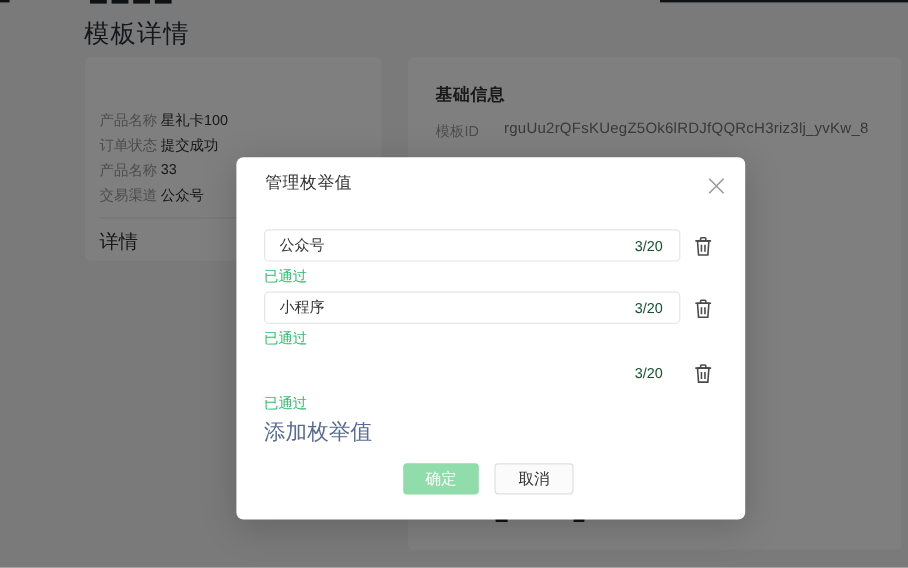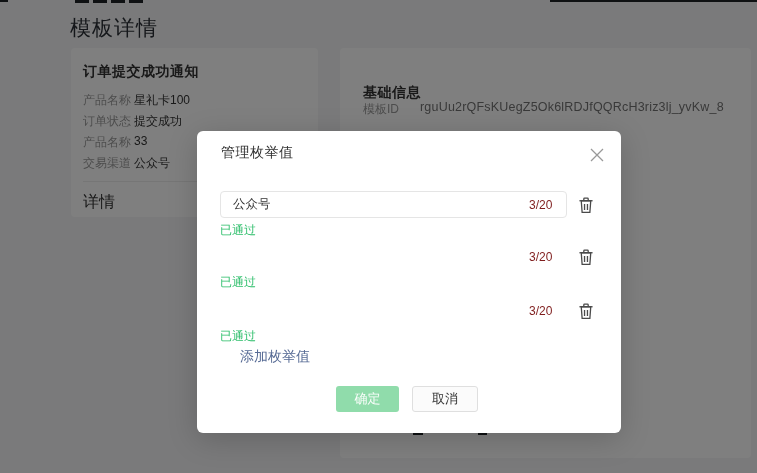--- a/index.html
+++ b/index.html
@@ -35,57 +35,56 @@
     left:197px;top:131px;width:424px;height:302px;background:#fff;
     border-radius:6px;z-index:20;box-shadow:0 6px 30px rgba(0,0,0,.18);
   }
   .modal-title{left:24px;top:13px;font-size:14px;color:#333;font-weight:400;letter-spacing:.5px;}
   .close-btn{right:14px;top:14px;width:20px;height:20px;cursor:pointer;display:flex;align-items:center;justify-content:center;}
   .enum-input{
     left:23px;width:347px;height:27px;border:1px solid #e5e5e5;border-radius:4px;
     background:#fff;box-sizing:border-box;padding:0 42px 0 12px;
     font-size:12.5px;color:#333;font-family:inherit;outline:none;
   }
-  .counter{font-size:12px;color:#7f1d1d;}
+  .counter{font-size:12px;color:#14532d;}
   .trash-btn{left:380px;width:18px;height:19px;cursor:pointer;}
   .status{font-size:12px;color:var(--status_green,#2cbe6a);}
-  .add-link{left:23px;font-size:14px;color:var(--link_blue,#576b95);cursor:pointer;margin-left:20px;}
+  .add-link{left:23px;font-size:18px;color:var(--link_blue,#576b95);cursor:pointer;}
   .btn{height:26px;border-radius:3px;font-size:13px;box-sizing:border-box;
        display:flex;align-items:center;justify-content:center;cursor:pointer;font-family:inherit;}
   #confirm-btn{left:139px;top:255px;width:63px;background:var(--confirm_disabled,#90dcab);color:rgba(255,255,255,.95);border:none;}
   #cancel-btn{left:215px;top:255px;width:66px;background:#fbfbfb;border:1px solid #dfdfdf;color:#333;}
 </style>
 </head>
 <body>
 
 <div class="abs frag" style="left:0;top:0;width:8px;height:2px;"></div>
 <div class="abs frag" style="left:75px;top:0;width:14px;height:3px;"></div>
 <div class="abs frag" style="left:93px;top:0;width:14px;height:3px;"></div>
 <div class="abs frag" style="left:111px;top:0;width:14px;height:3px;"></div>
 <div class="abs frag" style="left:129px;top:0;width:14px;height:3px;"></div>
 <div class="abs frag" style="left:550px;top:0;width:207px;height:2px;"></div>
 
 <h1 class="abs page-title" style="margin:0">模板详情</h1>
 
 <div id="left-card" class="abs card">
-  <div class="abs card-title" style="left:12px;top:15px;">订单提交成功通知</div>
   <div class="abs kv-label" style="left:12px;top:44px;">产品名称</div>
   <div class="abs kv-value" style="left:63px;top:44px;">星礼卡100</div>
   <div class="abs kv-label" style="left:12px;top:65px;">订单状态</div>
   <div class="abs kv-value" style="left:63px;top:65px;">提交成功</div>
   <div class="abs kv-label" style="left:12px;top:86px;">产品名称</div>
   <div class="abs kv-value" style="left:63px;top:86px;">33</div>
   <div class="abs kv-label" style="left:12px;top:107px;">交易渠道</div>
   <div class="abs kv-value" style="left:63px;top:107px;">公众号</div>
   <div class="abs divider" style="left:12px;right:12px;top:133px;"></div>
   <div class="abs detail-link" style="left:12px;top:144px;">详情</div>
 </div>
 
 <div id="right-card" class="abs card">
-  <div class="abs card-title" style="left:23px;top:36px;font-family:Liberation Mono, monospace;">基础信息</div>
+  <div class="abs card-title" style="left:23px;top:22px;font-family:Liberation Mono, monospace;">基础信息</div>
   <div class="abs kv-label" style="left:23px;top:53px;">模板ID</div>
   <div class="abs mono-id" style="left:80px;top:52px;">rguUu2rQFsKUegZ5Ok6lRDJfQQRcH3riz3lj_yvKw_8</div>
 
   <div class="abs frag" style="left:73px;top:384px;width:10px;height:3px;"></div>
   <div class="abs frag" style="left:138px;top:384px;width:9px;height:3px;"></div>
 </div>
 
 <div id="overlay" class="abs"></div>
 
 <div id="modal" class="abs">
@@ -101,20 +100,21 @@
   <div class="abs trash-btn" style="top:65px;">
     <svg width="18" height="19" viewBox="0 0 24 26" fill="none" stroke="#4a4a4a" stroke-width="1.8">
       <path d="M3 6.5h18"></path>
         <path d="M9 6.5V4a1 1 0 0 1 1-1h4a1 1 0 0 1 1 1v2.5"></path>
       <path d="M5.5 6.5l1.2 16h10.6l1.2-16z"></path>
         <path d="M10 11v8M14 11v8"></path>
     </svg>
   </div>
   <div class="abs status" style="left:23px;top:91px;">已通过</div>
 
+  <input class="abs enum-input" style="top: 112px;" value="小程序">
   <span class="abs counter" style="left:332px;top:119px;">3/20</span>
   <div class="abs trash-btn" style="top:117px;">
     <svg width="18" height="19" viewBox="0 0 24 26" fill="none" stroke="#4a4a4a" stroke-width="1.8">
       <path d="M3 6.5h18"></path>
         <path d="M9 6.5V4a1 1 0 0 1 1-1h4a1 1 0 0 1 1 1v2.5"></path>
       <path d="M5.5 6.5l1.2 16h10.6l1.2-16z"></path>
         <path d="M10 11v8M14 11v8"></path>
     </svg>
   </div>
   <div class="abs status" style="left:23px;top:143px;">已通过</div>

